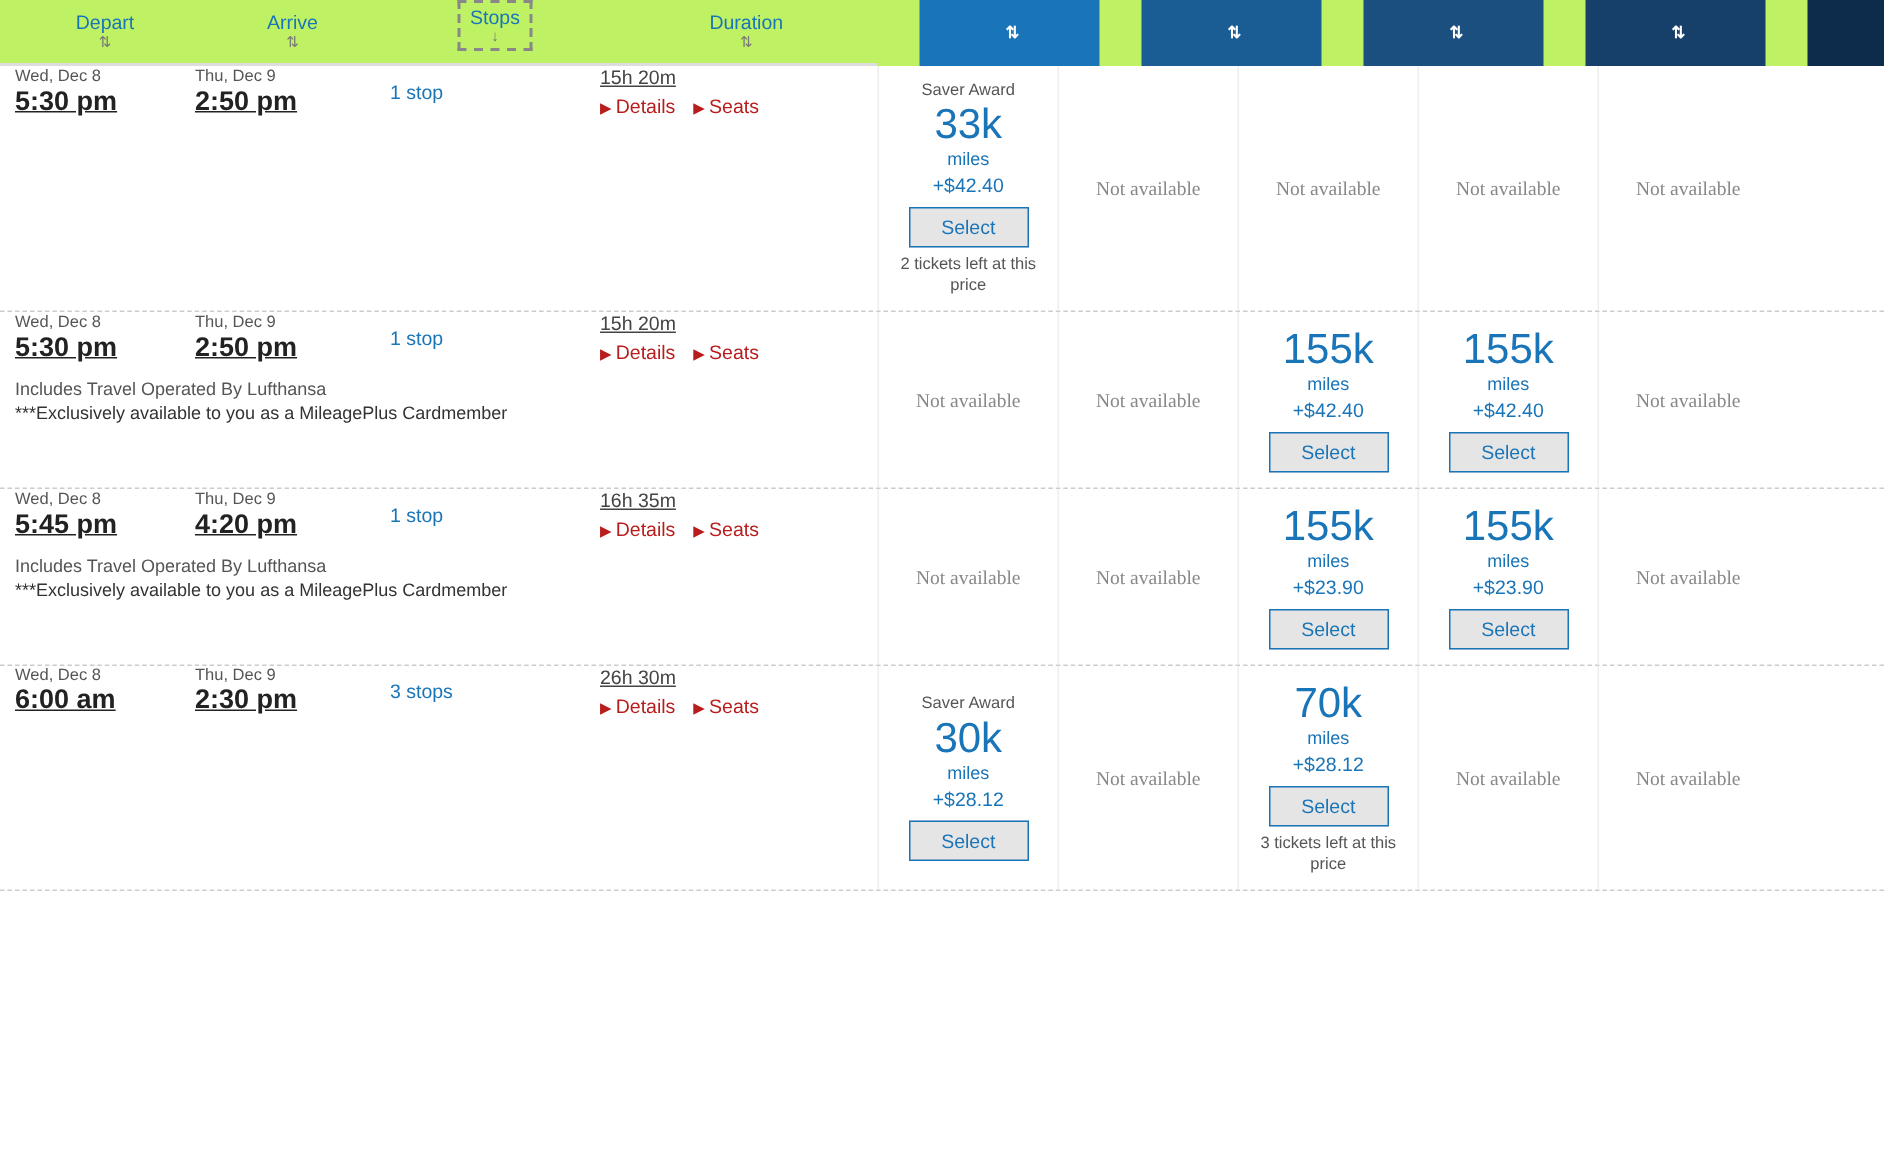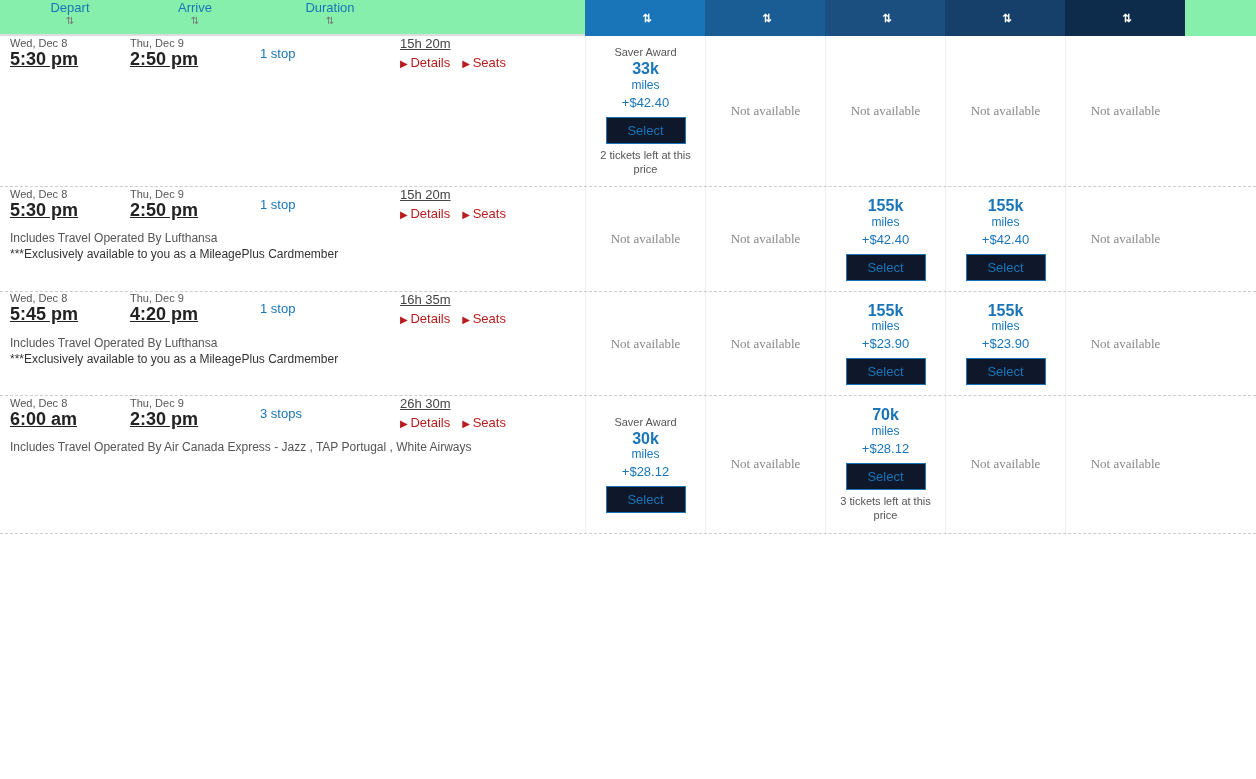--- a/index.html
+++ b/index.html
@@ -4,21 +4,22 @@
   <style>
     * { box-sizing: border-box; margin: 0; padding: 0; }
     body { font-family: Arial, sans-serif; font-size: 13px; color: #333; background: #fff; }
 
     .container { width: 1256px; overflow-x: auto; }
 
     
     .header-row {
       display: grid;
       grid-template-columns: 585px 120px 120px 120px 120px 120px;
-      background: #86efac;
+      background: #bef264;
+      gap: 28px;
     }
     .header-flight-cols {
       display: grid;
       grid-template-columns: 120px 130px 140px 195px;
       align-items: flex-end;
       padding: 0 10px 8px 10px;
       border-bottom: 2px solid #ddd;
     }
     .header-col {
       display: flex;
@@ -97,26 +98,26 @@
       padding: 10px 6px;
       text-align: center;
       border-left: 1px solid #eee;
     }
     .fare-cell.not-available {
       color: #888;
       font-size: 13px;
       font-family: Liberation Serif, serif;
     }
     .award-label { font-size: 11px; color: #555; margin-bottom: 2px; }
-    .miles-val { font-size: 16px; font-weight: bold; color: #1a75b8; line-height: 1.1; }
+    .miles-val { font-size: 28px; font-weight: normal; color: #1a75b8; line-height: 1.1; }
     .miles-unit { font-size: 12px; color: #1a75b8; }
     .cash-val { font-size: 13px; color: #1a75b8; margin: 3px 0; }
     .select-btn {
       border: 1px solid #1a75b8;
-      background: #0f172a;
+      background: #e5e5e5;
       color: #1a75b8;
       padding: 5px 18px;
       font-size: 13px;
       cursor: pointer;
       margin-top: 4px;
       min-width: 80px;
     }
     .tickets-left { font-size: 11px; color: #555; margin-top: 4px; line-height: 1.3; }
   </style>
 </head>
@@ -127,20 +128,26 @@
   <div class="header-row">
 
     <div class="header-flight-cols">
       <div class="col-header-sort">
         <span class="label">Depart</span>
         <span class="arrows">⇅</span>
       </div>
       <div class="col-header-sort">
         <span class="label">Arrive</span>
         <span class="arrows">⇅</span>
+      </div>
+      <div class="col-header-sort">
+        <span class="stops-header">
+          <span class="label">Stops</span>
+          <span class="arrows">↓</span>
+        </span>
       </div>
       <div class="col-header-sort">
         <span class="label">Duration</span>
         <span class="arrows">⇅</span>
       </div>
     </div>
 
     <div class="header-col economy">
       <span></span>
       <span class="sort-arrow">⇅</span>
@@ -309,21 +316,20 @@
             </div>
             <div class="stops-val">3 stops</div>
             <div style="display: flex; flex-direction: column; gap: 4px;">
               <span class="duration-val">26h 30m</span>
               <div class="details-seats">
                 <a class="link-btn" href="#">Details</a>
                 <a class="link-btn" href="#">Seats</a>
               </div>
             </div>
           </div>
-          <div class="operated-by">Includes Travel Operated By Air Canada Express - Jazz , TAP Portugal , White Airways</div>
         </div>
         <div class="fare-cell">
           <div class="award-label">Saver Award</div>
           <div class="miles-val">30k</div>
           <div class="miles-unit">miles</div>
           <div class="cash-val">+$28.12</div>
           <button class="select-btn">Select</button>
         </div>
         <div class="fare-cell not-available">
           <span>Not available</span>

